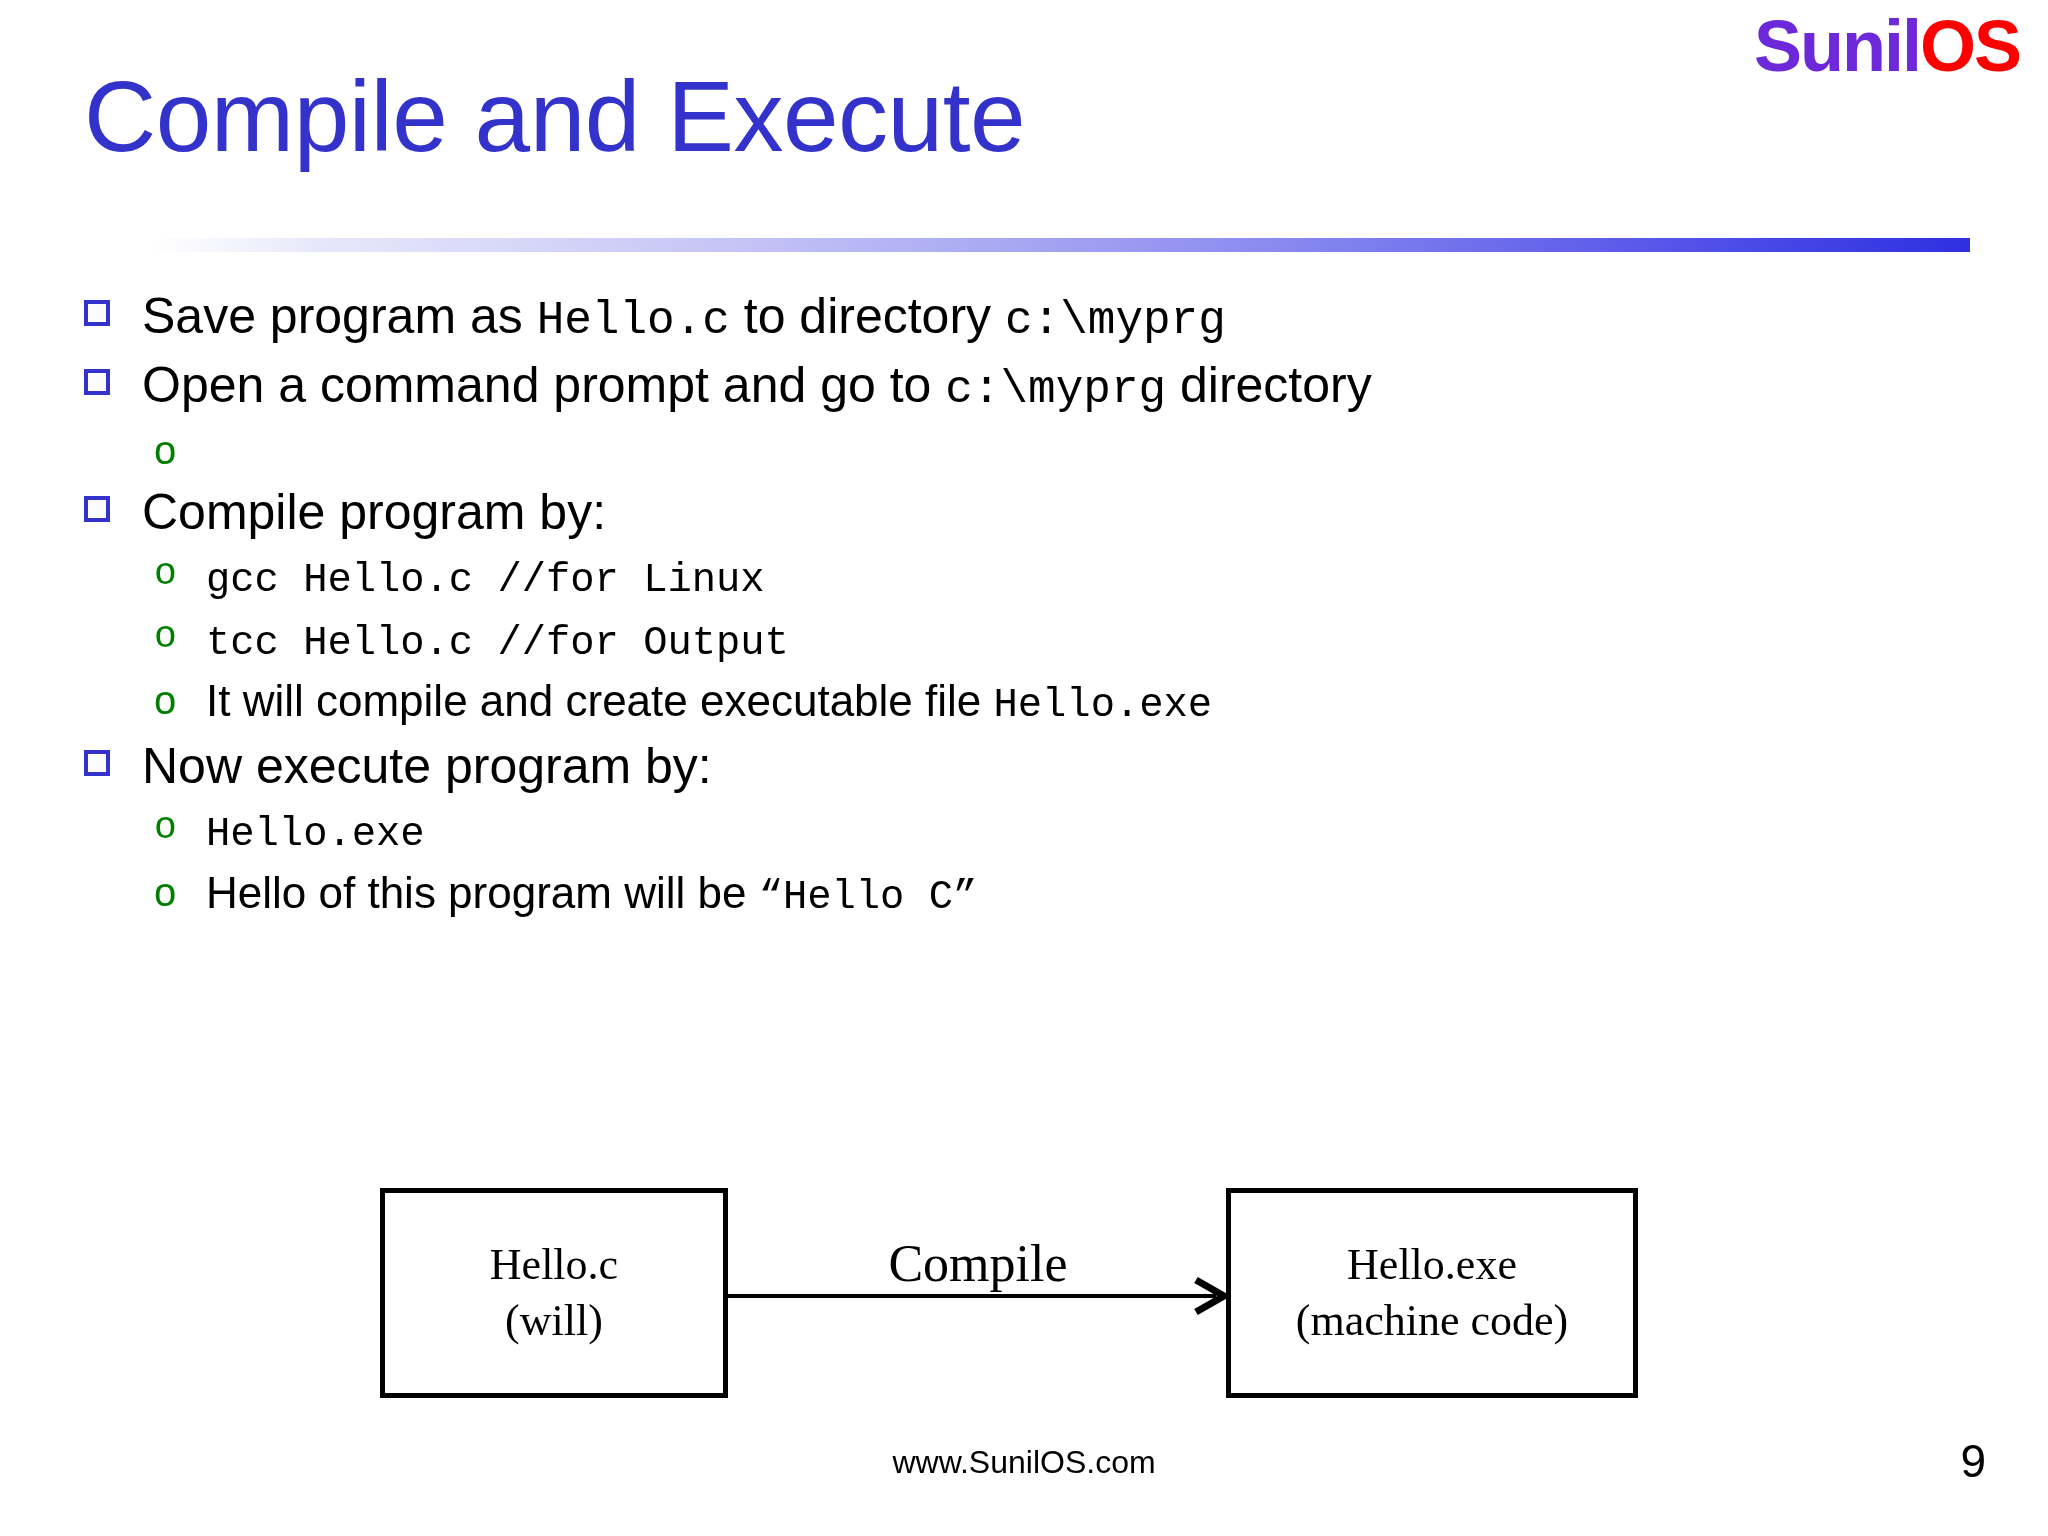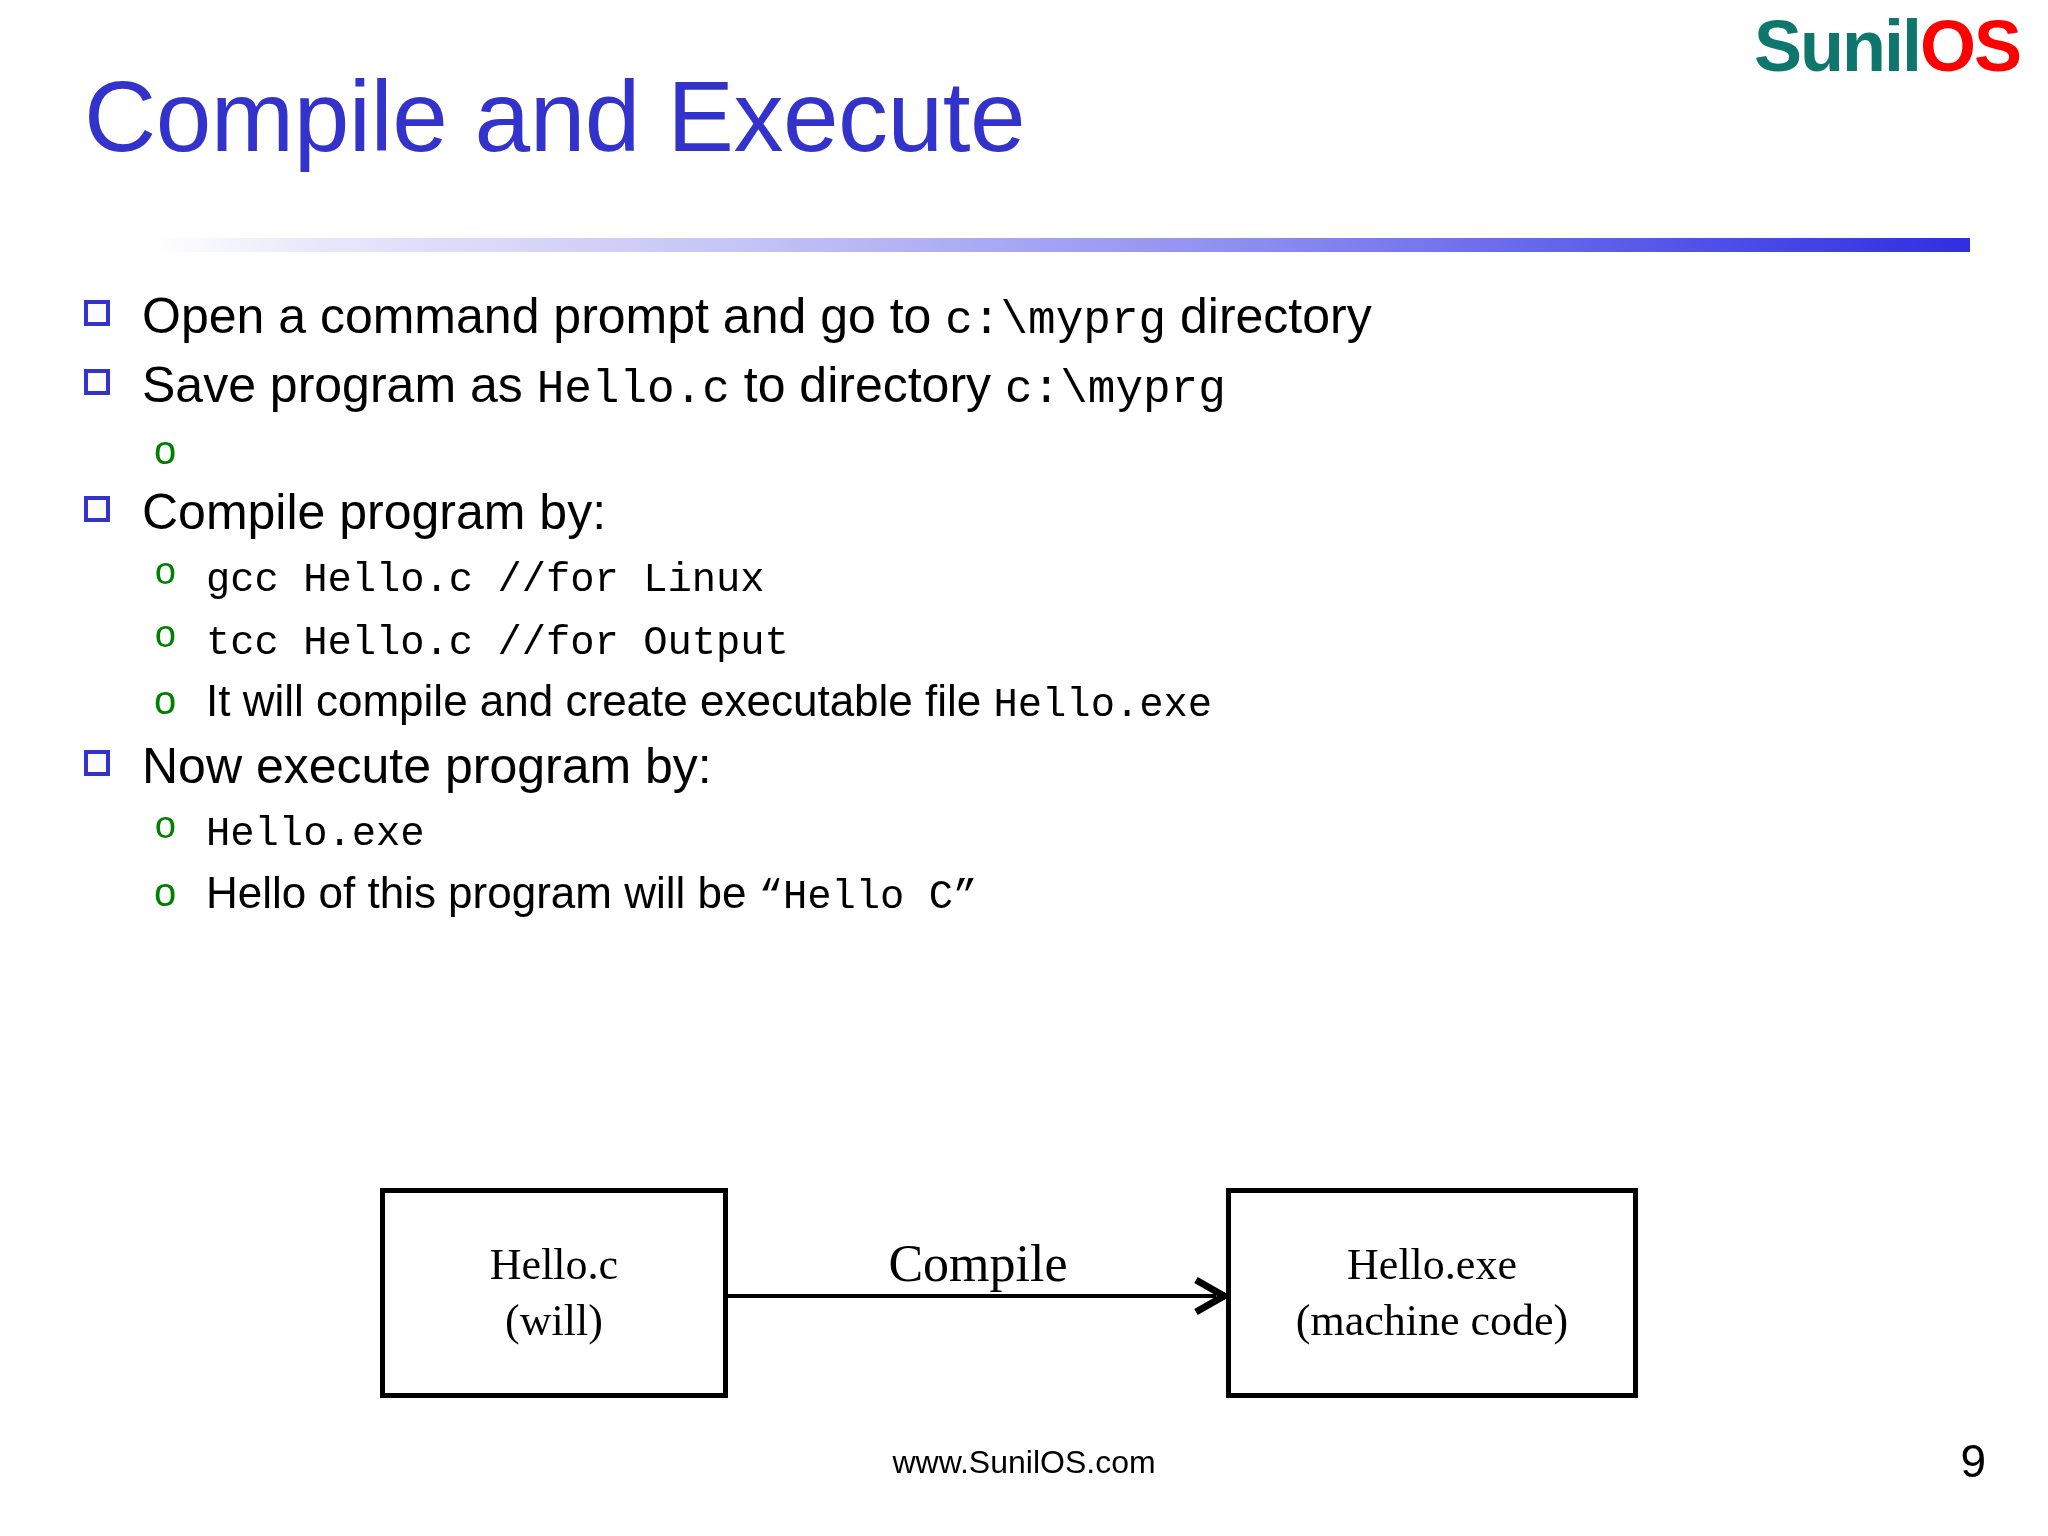--- a/index.html
+++ b/index.html
@@ -21,21 +21,21 @@
     position: absolute;
     top: 10px;
     right: 28px;
     font-family: "Liberation Sans", sans-serif;
     font-weight: bold;
     font-size: 72px;
     letter-spacing: -2px;
     line-height: 1;
     white-space: nowrap;
   }
-  .logo .logo-sunil { color: #0f766e; }
+  .logo .logo-sunil { color: #6d28d9; }
   .logo .logo-os { color: #ff0000; }
 
   
   .slide-title {
     position: absolute;
     left: 84px;
     top: 62px;
     font-size: 100px;
     font-weight: normal;
     color: #3333cc;
@@ -199,27 +199,27 @@
 </div>
 
 <div class="slide-title">Compile and Execute</div>
 <div class="title-rule"></div>
 
 <div class="content" id="bullet-list">
     <div class="row lvl1">
       <span class="marker">
         <span class="sq"></span>
       </span>
+      <span class="txt"><span class="sans">Save program as </span><span class="mono">Hello.c</span><span class="sans"> to directory </span><span class="mono">c:\myprg</span></span>
+    </div>
+    <div class="row lvl1">
+      <span class="marker">
+        <span class="sq"></span>
+      </span>
       <span class="txt"><span class="sans">Open a command prompt and go to </span><span class="mono">c:\myprg</span><span class="sans">  directory</span></span>
-    </div>
-    <div class="row lvl1">
-      <span class="marker">
-        <span class="sq"></span>
-      </span>
-      <span class="txt"><span class="sans">Save program as </span><span class="mono">Hello.c</span><span class="sans"> to directory </span><span class="mono">c:\myprg</span></span>
     </div>
     <div class="row lvl2">
       <span class="marker">o</span>
     </div>
     <div class="row lvl1">
       <span class="marker">
         <span class="sq"></span>
       </span>
       <span class="txt"><span class="sans">Compile program by:</span></span>
     </div>

